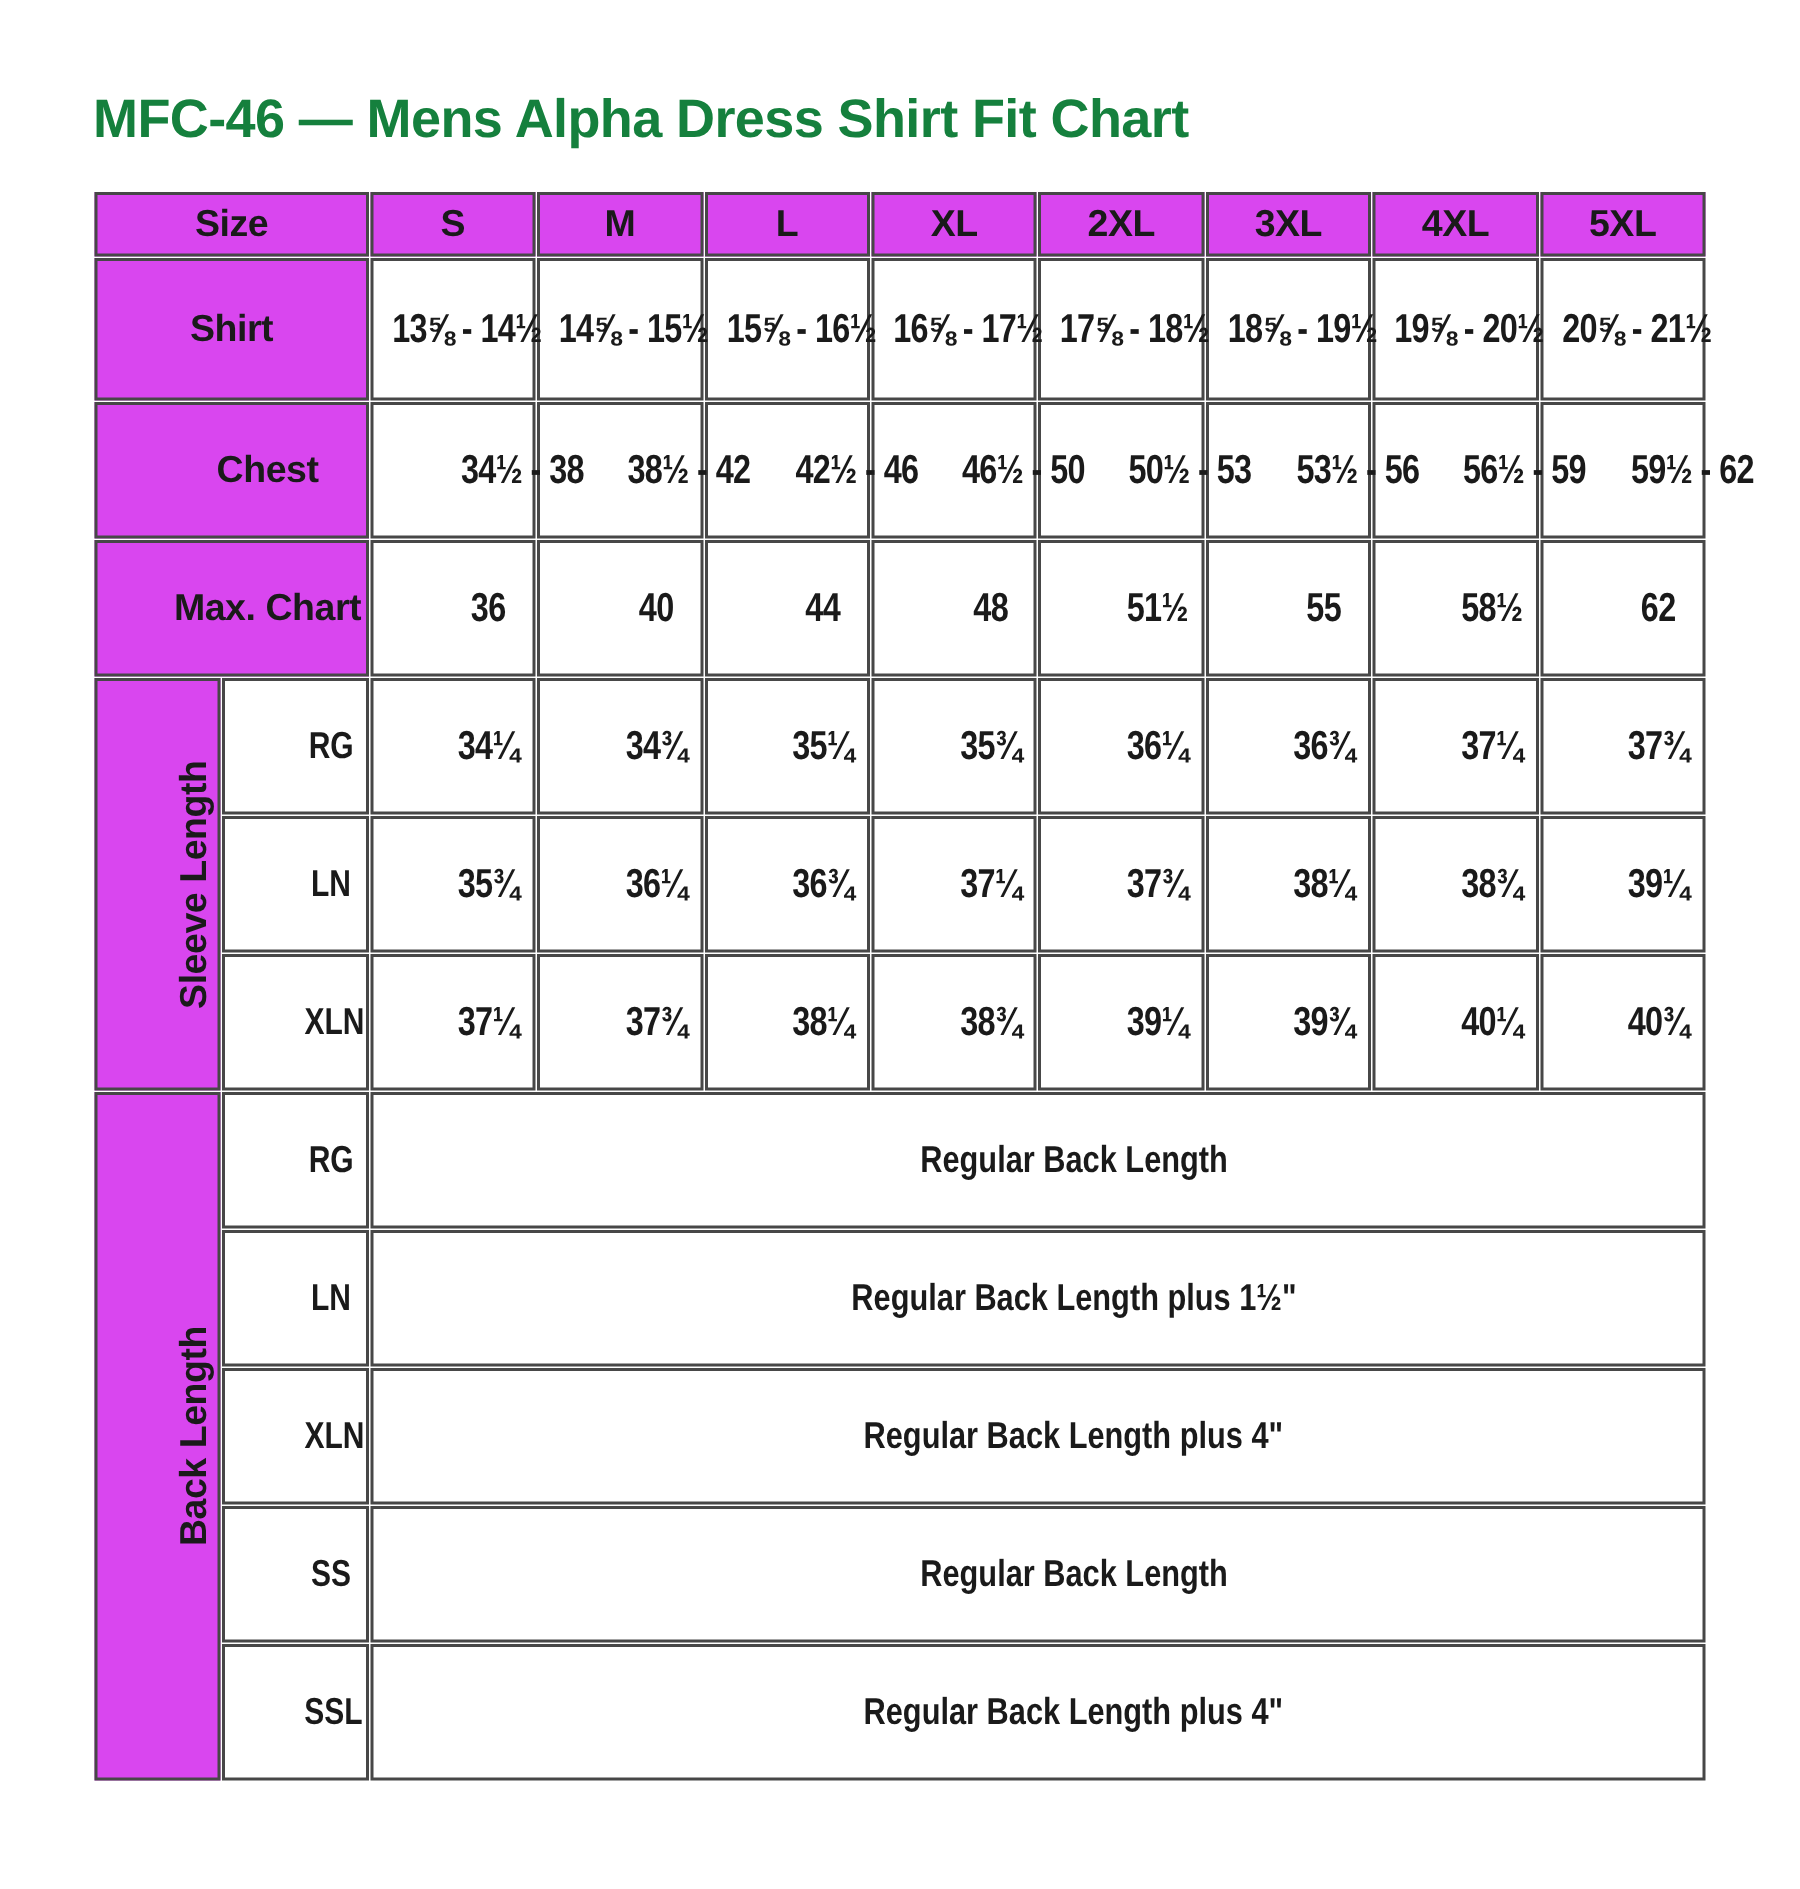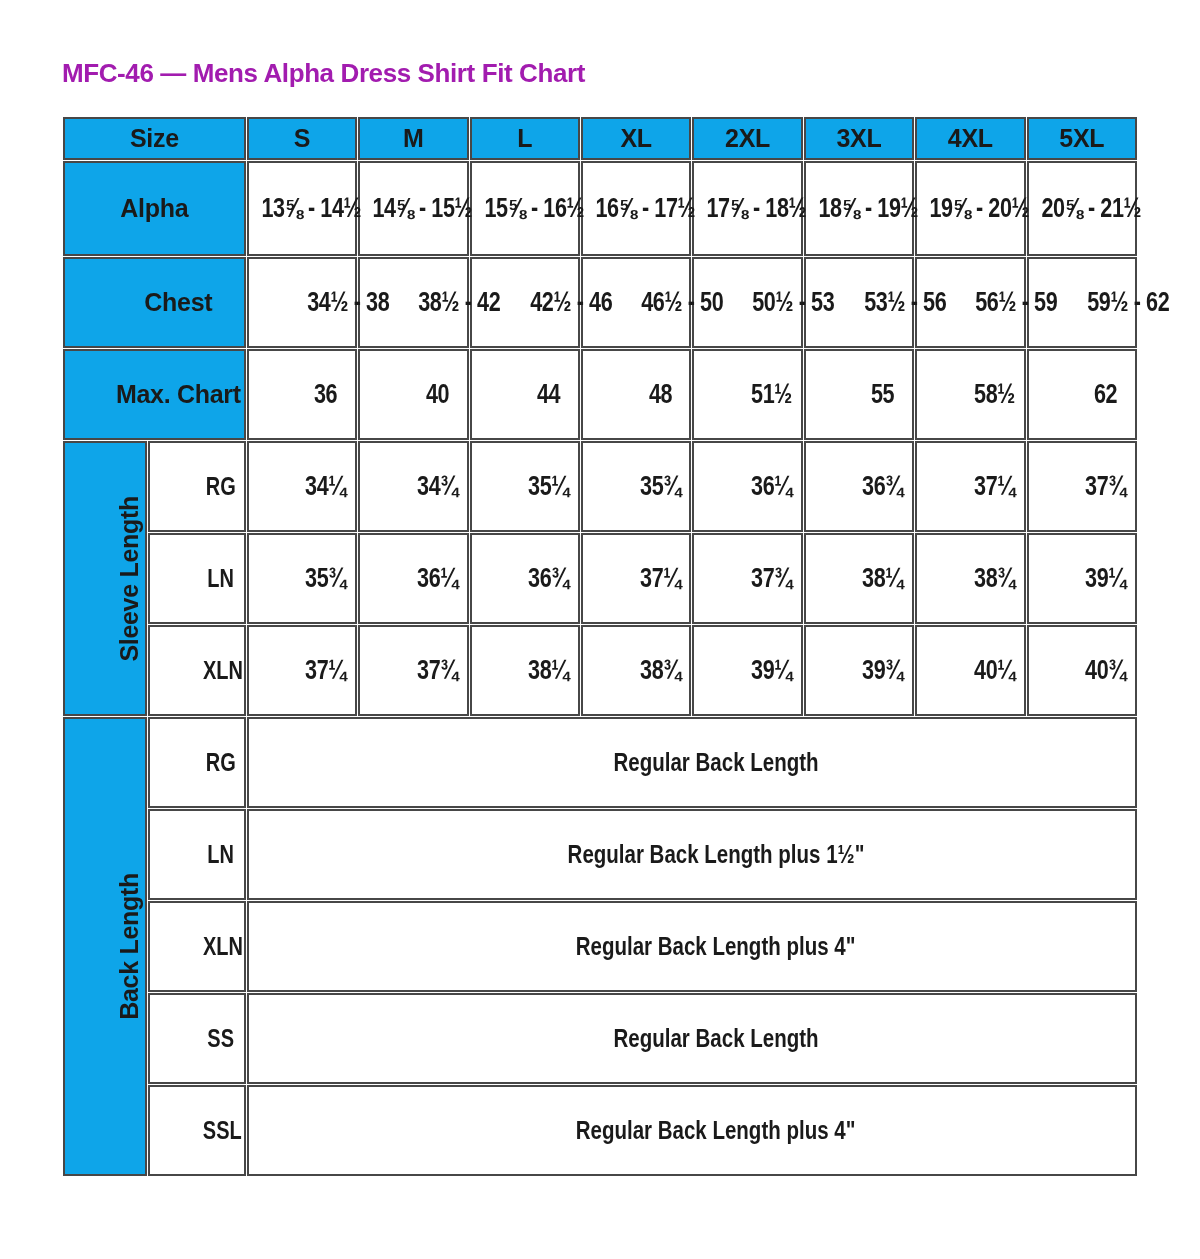--- a/index.html
+++ b/index.html
@@ -7,41 +7,41 @@
     margin: 0; padding: 0;
     width: 1200px; height: 1259px;
     background: #ffffff;
     font-family: "Liberation Sans", sans-serif;
     color: #1a1a1a;
   }
   .page { width: 1200px; height: 1259px; overflow: hidden; }
 
   .title {
     margin: 58px 0 0 62px;
-    font-size: 26px;
+    font-size: 36px;
     font-weight: 700;
     letter-spacing: -0.4px;
-    color: #a21caf;
+    color: #15803d;
   }
 
   table.fit {
     margin: 27px 0 0 62px;
     border-collapse: separate;
     border-spacing: 1px;
     table-layout: fixed;
     width: 1076px;
   }
   td {
     border: 2px solid #474747;
     text-align: center;
     vertical-align: middle;
     padding: 0;
     background: #ffffff;
   }
-  td.g { background: #0ea5e9; }
+  td.g { background: #d946ef; }
 
   
   tr.rh td { height: 43px; }
   tr.rn td { height: 95px; }
   tr.rs td { height: 91px; padding-left: 48px; }
 
   .hdr {
     font-weight: 700;
     font-size: 25px;
     letter-spacing: -0.3px;
@@ -109,21 +109,21 @@
       <td class="g"><span class="hdr">M</span></td>
       <td class="g"><span class="hdr">L</span></td>
       <td class="g"><span class="hdr">XL</span></td>
       <td class="g"><span class="hdr">2XL</span></td>
       <td class="g"><span class="hdr">3XL</span></td>
       <td class="g"><span class="hdr">4XL</span></td>
       <td class="g"><span class="hdr">5XL</span></td>
     </tr>
 
     <tr class="rn">
-      <td class="g" colspan="2"><span class="hdr">Alpha</span></td>
+      <td class="g" colspan="2"><span class="hdr">Shirt</span></td>
       <td><span class="cond">13⅝ - 14½</span></td>
       <td><span class="cond">14⅝ - 15½</span></td>
       <td><span class="cond">15⅝ - 16½</span></td>
       <td><span class="cond">16⅝ - 17½</span></td>
       <td><span class="cond">17⅝ - 18½</span></td>
       <td><span class="cond">18⅝ - 19½</span></td>
       <td><span class="cond">19⅝ - 20½</span></td>
       <td><span class="cond">20⅝ - 21½</span></td>
     </tr>
 

